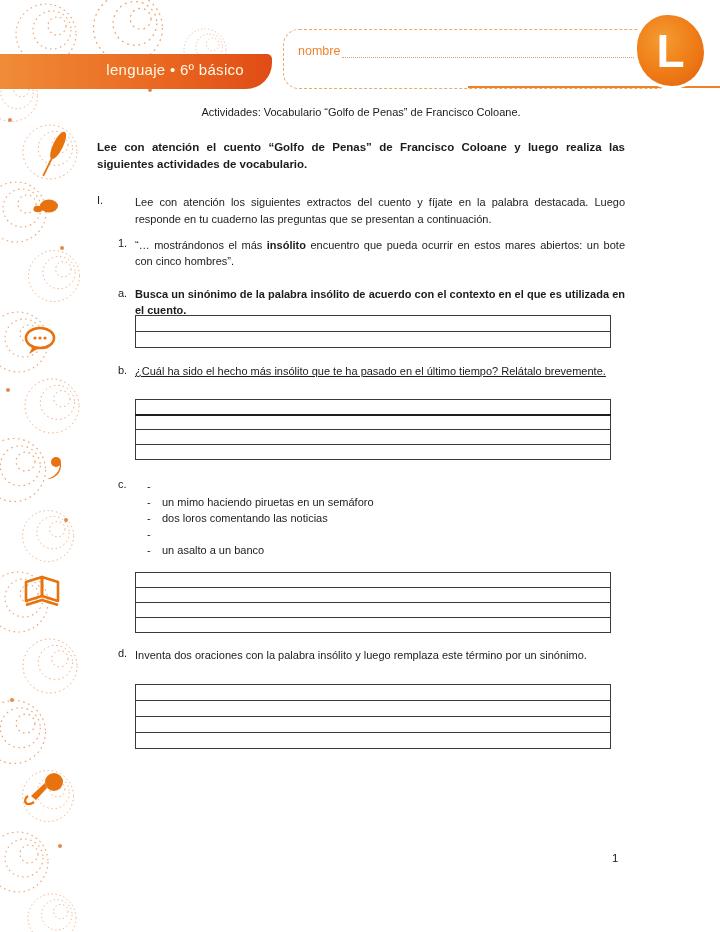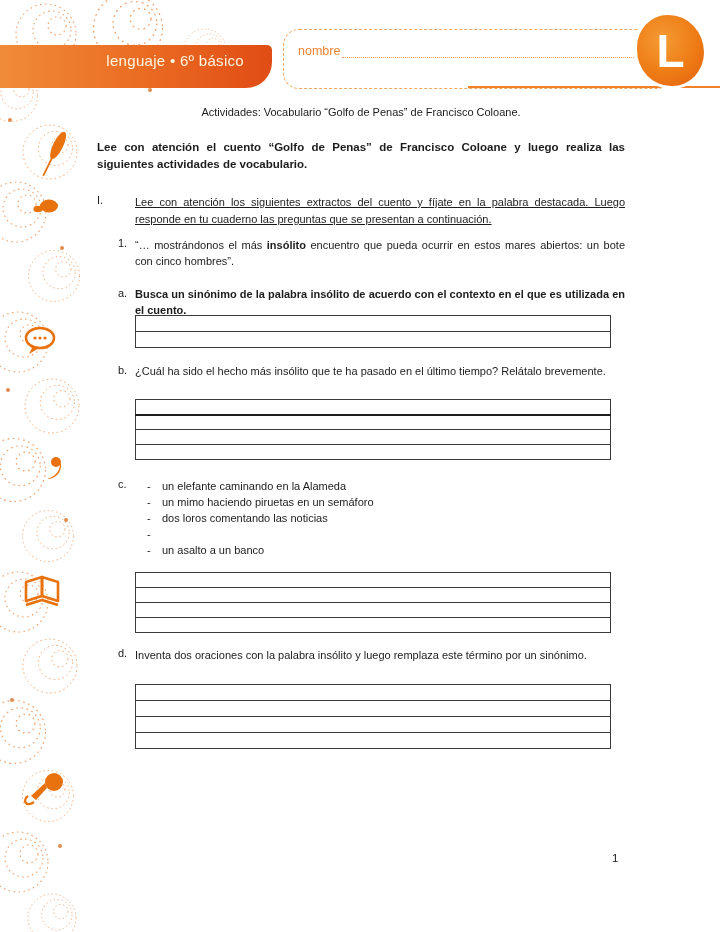--- a/index.html
+++ b/index.html
@@ -4,21 +4,21 @@
 <style>
   * { margin:0; padding:0; box-sizing:border-box; }
   html,body { width:720px; height:932px; background:#ffffff; overflow:hidden;
               font-family:"Liberation Sans", sans-serif; color:#1c1c1c; }
   .page { position:relative; width:720px; height:932px; background:#fff; }
 
   
   .deco { position:absolute; left:0; top:0; z-index:0; pointer-events:none; }
 
   
-  .banner { position:absolute; left:0; top:45px; width:272px; height:43px; z-index:2;
+  .banner { position:absolute; left:0; top:54px; width:272px; height:35px; z-index:2;
             background:linear-gradient(90deg,#f08c38 0%,#ea6a22 55%,#e04c15 100%);
             border-radius:0 5px 26px 0;
             color:#fff7e2; font-size:15px; letter-spacing:.3px;
             line-height:32px; text-align:right; padding-right:28px; }
 
   
   .idpanel { position:absolute; left:283px; top:29px; width:390px; height:60px; z-index:2;
              border:1.6px dashed #f2a765; border-radius:16px; padding:6px 10px 0 14px; }
   .idrow { display:flex; align-items:flex-end; height:24px; }
   .idlabel { color:#ee8432; font-size:12.5px; line-height:18px; }
@@ -40,24 +40,24 @@
   .main { position:absolute; left:97px; top:0; width:528px; z-index:2; font-size:11px; }
   .main .abs { position:absolute; width:100%; }
   .doc-title { top:106px; text-align:center; font-weight:normal; }
   .intro { top:139px; font-weight:bold; text-align:justify; font-size:11.5px; line-height:17px; }
 
   .item { display:flex; }
   .item .lbl { flex-shrink:0; }
   .lbl-roman { width:38px; }
   .lbl-ind { margin-left:21px; width:17px; }
   .item .txt { flex:1; text-align:justify; line-height:16px; }
-  .sec1 { top:194px; } .sec1 .txt { line-height:17px;text-decoration:underline; }
+  .sec1 { top:194px; } .sec1 .txt { line-height:17px; }
   .ext1 { top:237px; }
   .qa { top:287px; } .qa .txt { line-height:15.5px;font-weight:bold; }
-  .qb { top:364px; } .qb .txt { line-height:15.5px; }
+  .qb { top:364px; } .qb .txt { line-height:15.5px;text-decoration:underline; }
   .qc { top:478px; }
   .qd { top:647px; } .qd .txt { line-height:16px; }
   .opt { display:flex; line-height:16px; }
   .opt .dash { margin-left:12px; width:15px; flex-shrink:0; }
 
   table.answer { position:absolute; left:38px; border-collapse:collapse; width:476px; }
   table.answer td { border:1px solid #3a3a3a; }
   table.answer { border:1.5px solid #2e2e2e; }
   .ta { top:315px; } .ta td { height:16px; }
   .tb { top:399px; } .tb td { height:15px; }
@@ -210,21 +210,20 @@
             <td></td>
           </tr>
     </tbody>
       </table>
 
     <div class="abs item qc">
       <span class="lbl lbl-ind">c.</span>
       <span class="txt">
         <span class="opt">
             <span class="dash">-</span>
-            <span>un elefante caminando en la Alameda</span>
           </span>
         <span class="opt">
             <span class="dash">-</span>
             <span>un mimo haciendo piruetas en un semáforo</span>
           </span>
         <span class="opt">
             <span class="dash">-</span>
             <span>dos loros comentando las noticias</span>
           </span>
         <span class="opt">

